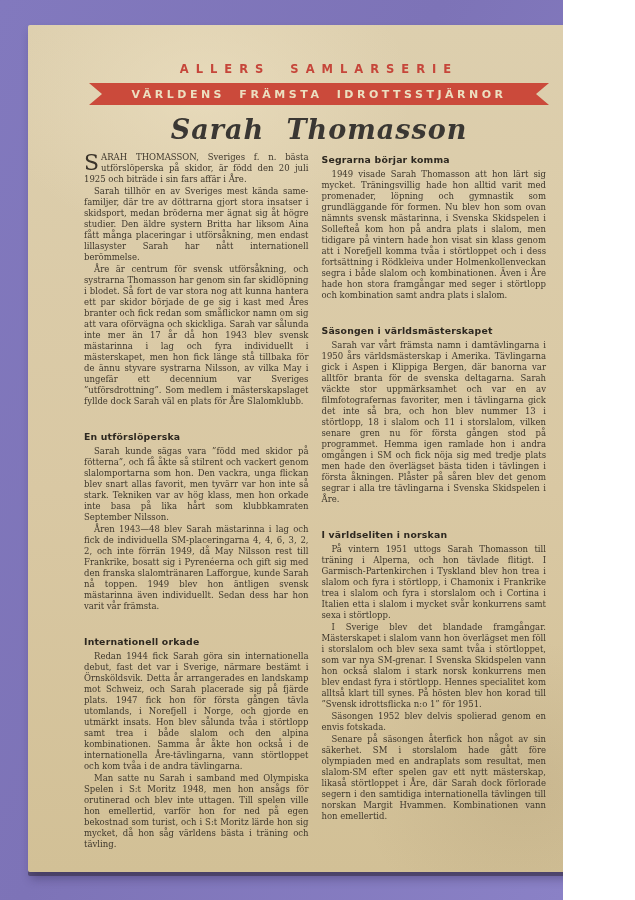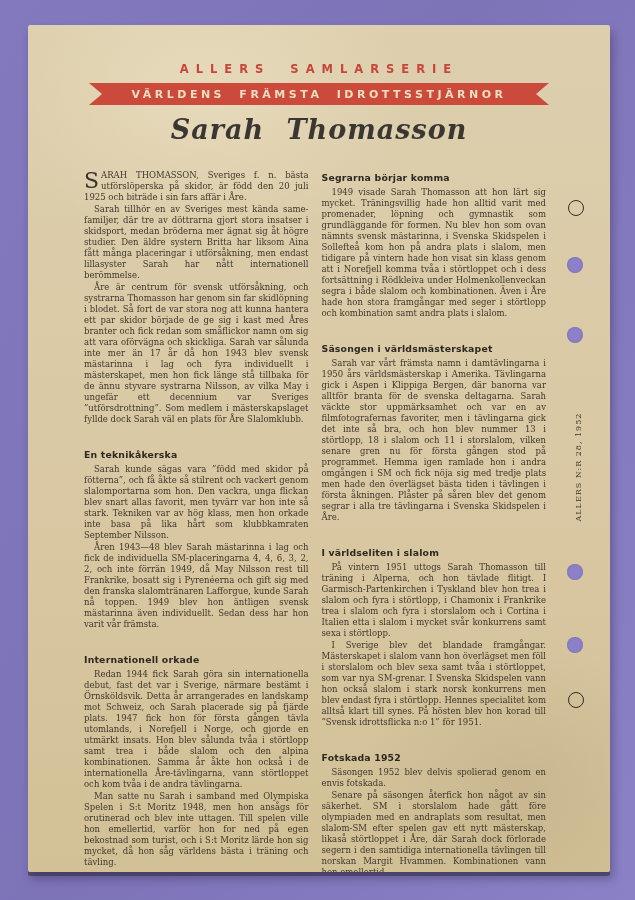--- a/index.html
+++ b/index.html
@@ -1,39 +1,39 @@
 <!DOCTYPE html>
 <html><head>
 <meta charset="utf-8">
 <style>
   html,body{margin:0;padding:0;}
   body{width:635px;height:900px;font-family:"DejaVu Serif",serif;}
 
-  .stage{position:relative;width:635px;height:900px;overflow:hidden;
+  .stage{position:relative;width:563px;height:900px;overflow:hidden;
          background:linear-gradient(115deg,#8279be 0%,#7d73b7 45%,#8a81c6 100%);}
 
   .paper{position:absolute;left:28px;top:25px;width:582px;height:847px;border-radius:2px;
          background:
            radial-gradient(ellipse 60% 30% at 30% 8%, rgba(240,228,198,.55) 0%, rgba(240,228,198,0) 60%),
            radial-gradient(ellipse 40% 25% at 85% 90%, rgba(120,100,70,.12) 0%, rgba(120,100,70,0) 70%),
            linear-gradient(180deg,#ddcfae 0%, #d9c8a3 55%, #d2c096 100%);
          box-shadow: 0 4px 0 rgba(52,44,66,.55), 3px 7px 10px rgba(40,32,70,.35);
          overflow:hidden;}
 
   .series{margin-top:37px;text-align:center;
           font-family:"DejaVu Sans",sans-serif;font-weight:bold;font-size:11.5px;
           color:#c6463a;letter-spacing:7px;word-spacing:9px;}
 
   .ribbon{position:relative;margin:7px auto 0;width:460px;height:22px;background:#cb4a3b;
           clip-path:polygon(0 0,100% 0,calc(100% - 13px) 50%,100% 100%,0 100%,13px 50%);
           display:flex;align-items:center;justify-content:center;}
   .ribbon span{font-family:"DejaVu Sans",sans-serif;font-weight:bold;font-size:11px;
           color:#ecdfc0;letter-spacing:3.5px;word-spacing:7px;}
 
-  h1.title{margin:9px 0 20px;text-align:center;
+  h1.title{margin:9px 0 2px;text-align:center;
           font-family:"DejaVu Serif",serif;font-style:italic;font-weight:bold;
           font-size:27px;color:#3a3733;word-spacing:12px;letter-spacing:1px;}
 
   .cols{display:flex;gap:13px;padding:5px 64px 0 56px;}
   .col{flex:1;min-width:0;}
 
   .body{font-family:"DejaVu Serif",serif;font-size:8.5px;line-height:11px;
         text-align:justify;color:#3e372c;margin:0 0 1px 0;text-indent:10px;}
   .lead{text-indent:0;}
   .dropcap{float:left;font-size:22px;line-height:19px;padding:1px 2px 0 0;color:#3a332a;}
@@ -62,36 +62,35 @@
       <span>VÄRLDENS FRÄMSTA IDROTTSSTJÄRNOR</span>
     </div>
 
     <h1 class="title">Sarah Thomasson</h1>
 
     <div class="cols">
       <div class="col" id="col-left">
           <p class="body lead"><span class="dropcap">S</span>ARAH THOMASSON, Sveriges f. n. bästa utförslöperska på skidor, är född den 20 juli 1925 och biträde i sin fars affär i Åre.</p>
           <p class="body">Sarah tillhör en av Sveriges mest kända same-familjer, där tre av döttrarna gjort stora insatser i skidsport, medan bröderna mer ägnat sig åt högre studier.  Den äldre systern Britta har liksom Aina fått många placeringar i utförsåkning, men endast lillasyster Sarah har nått internationell berömmelse.</p>
           <p class="body">Åre är centrum för svensk utförsåkning, och systrarna Thomasson har genom sin far skidlöpning i blodet.  Så fort de var stora nog att kunna hantera ett par skidor började de ge sig i kast med Åres branter och fick redan som småflickor namn om sig att vara oförvägna och skickliga.  Sarah var sålunda inte mer än 17 år då hon 1943 blev svensk mästarinna i lag och fyra individuellt i mästerskapet, men hon fick länge stå tillbaka för de ännu styvare systrarna Nilsson, av vilka May i ungefär ett decennium var Sveriges ”utförsdrottning”.  Som medlem i mästerskapslaget fyllde dock Sarah väl en plats för Åre Slalomklubb.</p>
-          <h3 class="sec">En teknikåkerska</h3>
+          <h3 class="sec">En utförslöperska</h3>
           <p class="body">Sarah kunde sägas vara ”född med skidor på fötterna”, och få åkte så stilrent och vackert genom slalomportarna som hon.  Den vackra, unga flickan blev snart allas favorit, men tyvärr var hon inte så stark.  Tekniken var av hög klass, men hon orkade inte basa på lika hårt som klubbkamraten September Nilsson.</p>
           <p class="body">Åren 1943—48 blev Sarah mästarinna i lag och fick de individuella SM-placeringarna 4, 4, 6, 3, 2, 2, och inte förrän 1949, då May Nilsson rest till Frankrike, bosatt sig i Pyrenéerna och gift sig med den franska slalomtränaren Lafforgue, kunde Sarah nå toppen.  1949 blev hon äntligen svensk mästarinna även individuellt.  Sedan dess har hon varit vår främsta.</p>
           <h3 class="sec">Internationell orkade</h3>
           <p class="body">Redan 1944 fick Sarah göra sin internationella debut, fast det var i Sverige, närmare bestämt i Örnsköldsvik.  Detta år arrangerades en landskamp mot Schweiz, och Sarah placerade sig på fjärde plats.  1947 fick hon för första gången tävla utomlands, i Norefjell i Norge, och gjorde en utmärkt insats.  Hon blev sålunda tvåa i störtlopp samt trea i både slalom och den alpina kombinationen.  Samma år åkte hon också i de internationella Åre-tävlingarna, vann störtloppet och kom tvåa i de andra tävlingarna.</p>
           <p class="body">Man satte nu Sarah i samband med Olympiska Spelen i S:t Moritz 1948, men hon ansågs för orutinerad och blev inte uttagen.  Till spelen ville hon emellertid, varför hon for ned på egen bekostnad som turist, och i S:t Moritz lärde hon sig mycket, då hon såg världens bästa i träning och tävling.</p>
         </div>
       <div class="col" id="col-right">
           <h3 class="sec">Segrarna börjar komma</h3>
           <p class="body">1949 visade Sarah Thomasson att hon lärt sig mycket.  Träningsvillig hade hon alltid varit med promenader, löpning och gymnastik som grundläggande för formen.  Nu blev hon som ovan nämnts svensk mästarinna, i Svenska Skidspelen i Sollefteå kom hon på andra plats i slalom, men tidigare på vintern hade hon visat sin klass genom att i Norefjell komma tvåa i störtloppet och i dess fortsättning i Rödkleiva under Holmenkollenveckan segra i både slalom och kombinationen.  Även i Åre hade hon stora framgångar med seger i störtlopp och kombination samt andra plats i slalom.</p>
           <h3 class="sec">Säsongen i världsmästerskapet</h3>
           <p class="body">Sarah var vårt främsta namn i damtävlingarna i 1950 års världsmästerskap i Amerika.  Tävlingarna gick i Aspen i Klippiga Bergen, där banorna var alltför branta för de svenska deltagarna.  Sarah väckte stor uppmärksamhet och var en av filmfotografernas favoriter, men i tävlingarna gick det inte så bra, och hon blev nummer 13 i störtlopp, 18 i slalom och 11 i storslalom, vilken senare gren nu för första gången stod på programmet.  Hemma igen ramlade hon i andra omgången i SM och fick nöja sig med tredje plats men hade den överlägset bästa tiden i tävlingen i första åkningen.  Plåster på såren blev det genom segrar i alla tre tävlingarna i Svenska Skidspelen i Åre.</p>
-          <h3 class="sec">I världseliten i slalom</h3>
+          <h3 class="sec">I världseliten i norskan</h3>
           <p class="body">På vintern 1951 uttogs Sarah Thomasson till träning i Alperna, och hon tävlade flitigt.  I Garmisch-Partenkirchen i Tyskland blev hon trea i slalom och fyra i störtlopp, i Chamonix i Frankrike trea i slalom och fyra i storslalom och i Cortina i Italien etta i slalom i mycket svår konkurrens samt sexa i störtlopp.</p>
           <p class="body">I Sverige blev det blandade framgångar.  Mästerskapet i slalom vann hon överlägset men föll i storslalom och blev sexa samt tvåa i störtloppet, som var nya SM-grenar.  I Svenska Skidspelen vann hon också slalom i stark norsk konkurrens men blev endast fyra i störtlopp.  Hennes specialitet kom alltså klart till synes.  På hösten blev hon korad till ”Svensk idrottsflicka n:o 1” för 1951.</p>
-          <h3 class="sec">Fotskada 1952</h3>
           <p class="body">Säsongen 1952 blev delvis spolierad genom en envis fotskada.</p>
           <p class="body">Senare på säsongen återfick hon något av sin säkerhet.  SM i storslalom hade gått före olympiaden med en andraplats som resultat, men slalom-SM efter spelen gav ett nytt mästerskap, likaså störtloppet i Åre, där Sarah dock förlorade segern i den samtidiga internationella tävlingen till norskan Margit Hvammen.  Kombinationen vann hon emellertid.</p>
         </div>
     </div>
 
     <div class="sidenote">ALLERS N:R 28, 1952</div>
 
     <span class="hole ring" style="top:175px;"></span>
     <span class="hole dot" style="top:232px;"></span>
     <span class="hole dot" style="top:302px;"></span>

